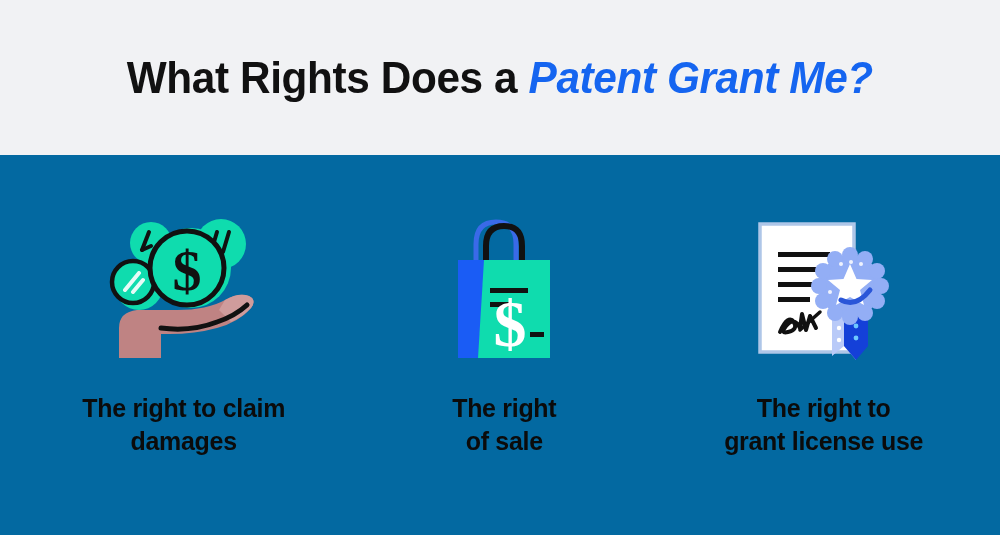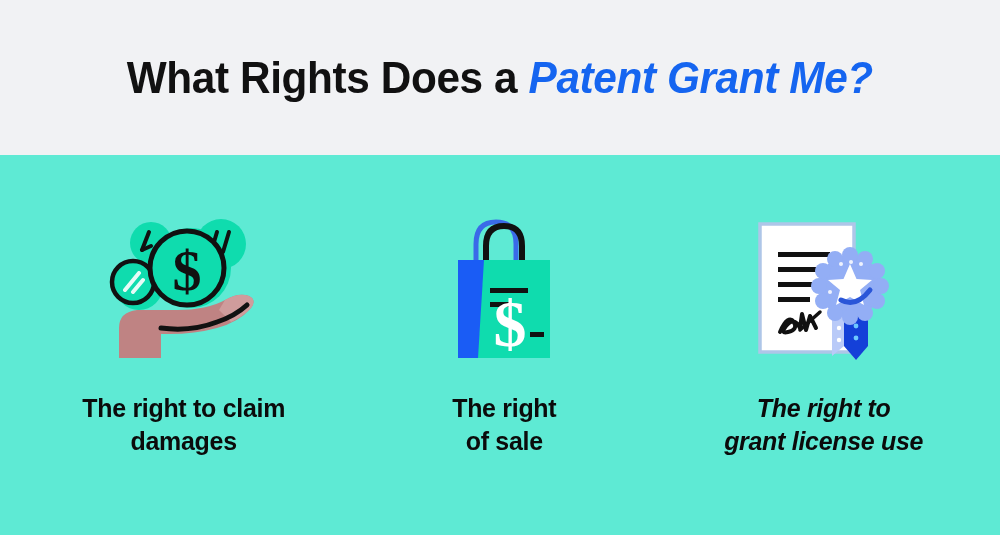--- a/index.html
+++ b/index.html
@@ -12,21 +12,21 @@
     height: 535px;
     background: #ffffff;
     font-family: "Liberation Sans", sans-serif;
     overflow: hidden;
   }
 
   .page {
     position: relative;
     width: 1000px;
     height: 535px;
-    background: #5eead4;
+    background: #0369a1;
   }
 
   
   .header-band {
     position: absolute;
     left: 0;
     top: 0;
     width: 1000px;
     height: 155px;
     background: #f1f2f4;
@@ -66,21 +66,21 @@
   }
   .col {
     width: 300px;
     display: flex;
     flex-direction: column;
     align-items: center;
     padding-top: 55px;
   }
   .col-1 { margin-left: 8px; }
   .col-2 { margin-left: 20px; }
-  .col-3 { margin-left: 20px; font-style: italic; }
+  .col-3 { margin-left: 20px; }
 
   .icon-wrap {
     height: 160px;
     display: flex;
     align-items: center;
     justify-content: center;
   }
   .caption {
     margin-top: 22px;
     text-align: center;

